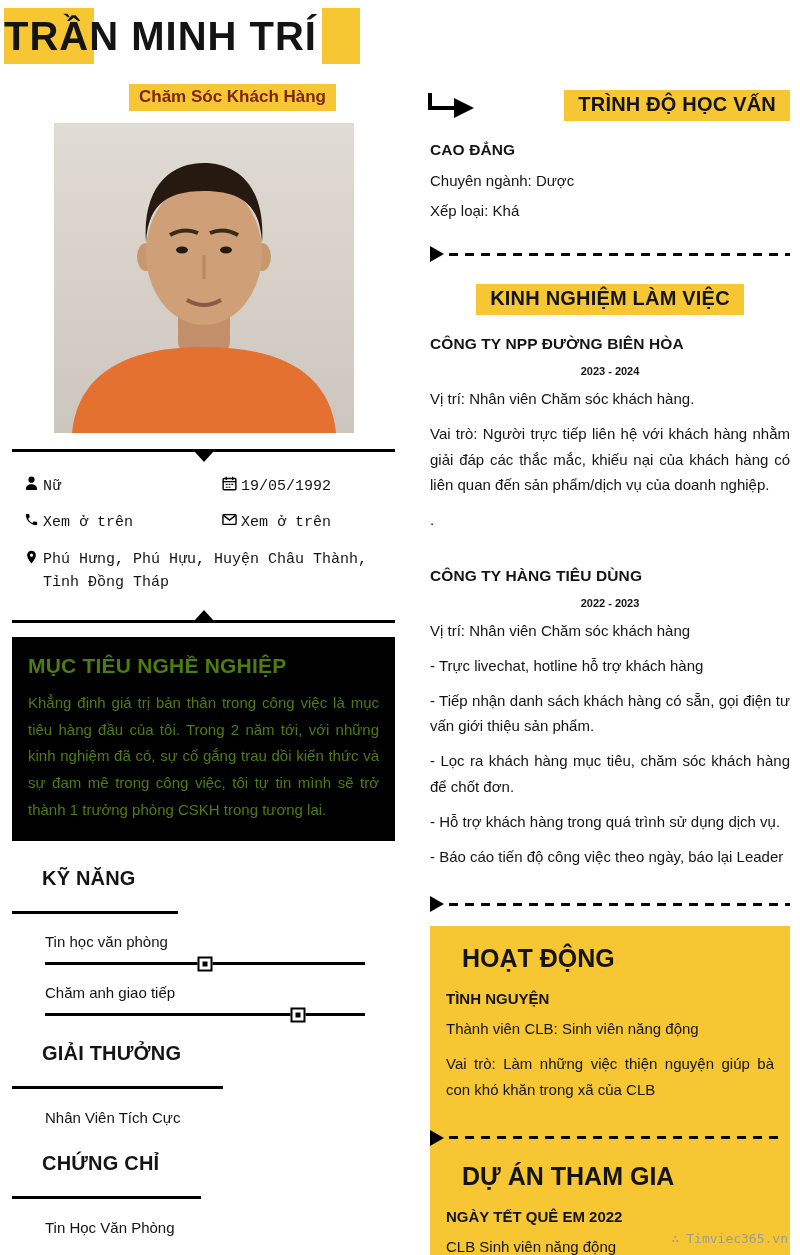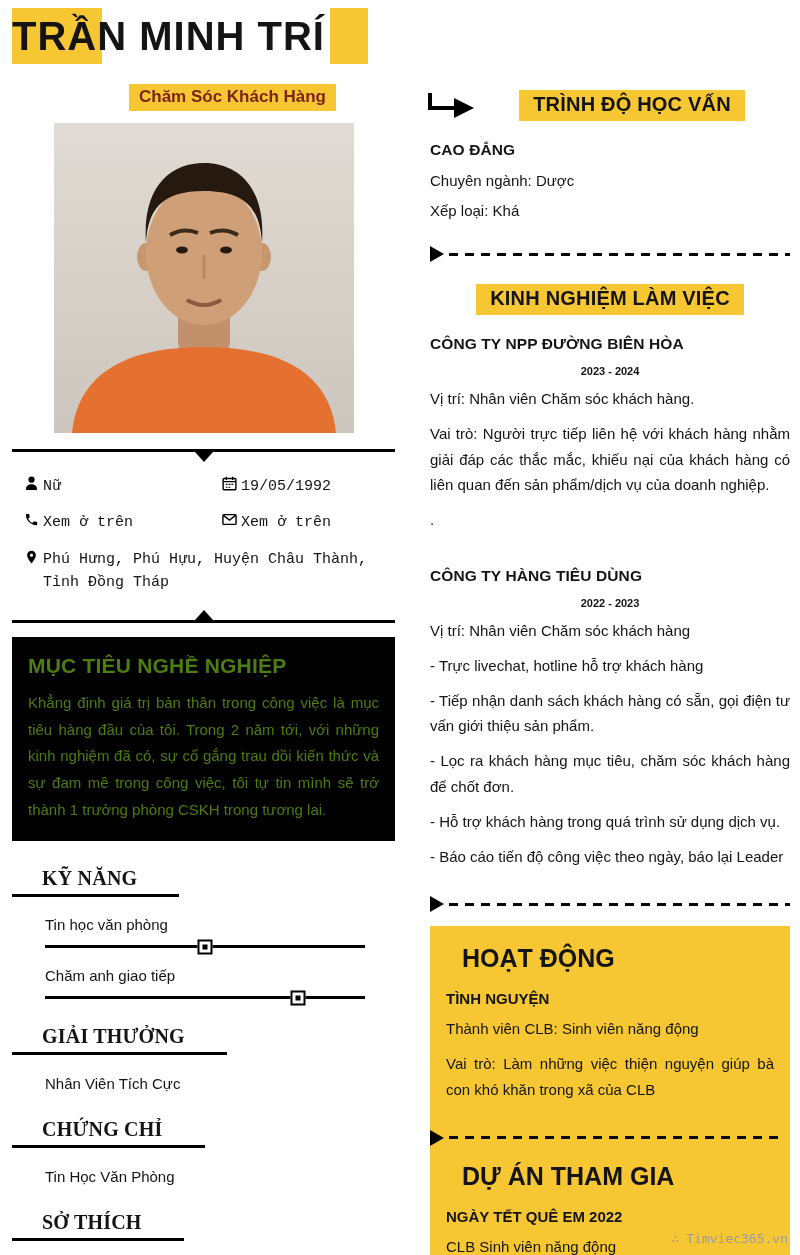--- a/index.html
+++ b/index.html
@@ -9,21 +9,21 @@
   *{box-sizing:border-box;}
   html,body{margin:0;padding:0;}
   body{
     width:800px;height:1255px;position:relative;overflow:hidden;
     background:#fff;color:#141414;
     font-family:"Liberation Sans","DejaVu Sans",sans-serif;
   }
   .page{position:absolute;inset:0;}
 
   
-  .header{position:absolute;top:8px;left:12px;height:58px;width:420px;}
+  .header{position:absolute;top:8px;left:4px;height:58px;width:420px;}
   .name-hl{position:absolute;top:0;height:56px;background:var(--accent);}
   .name-hl-left{left:0;width:90px;}
   .name-hl-right{left:318px;width:38px;}
   .name{position:relative;margin:0;font-size:40px;line-height:56px;font-weight:700;letter-spacing:1px;white-space:nowrap;}
 
   
   .left-col{position:absolute;left:12px;top:84px;width:383px;}
   .subtitle-row{text-align:center;padding-left:58px;}
   .subtitle{display:inline-block;background:var(--accent);color:var(--subtitle_text);font-size:17px;font-weight:600;padding:3px 10px 4px;}
   .photo{display:block;width:300px;height:310px;margin:12px auto 0;}
@@ -37,34 +37,34 @@
 
   .info-grid{display:grid;grid-template-columns:198px 1fr;row-gap:13px;padding:14px 0 2px 12px;}
   .info-item{display:flex;align-items:flex-start;gap:4px;font-size:15px;line-height:1.55;font-family:Liberation Mono, monospace;}
   .info-item .icon{flex:0 0 auto;margin-top:1px;display:inline-flex;}
   .info-wide{grid-column:1/3;}
 
   .objective{background:#000;color:#4d7c0f;margin-top:14px;padding:15px 16px 18px;}
   .objective h2{margin:2px 0 12px;font-size:21px;font-weight:700;letter-spacing:.2px;}
   .objective p{margin:0;font-size:15px;line-height:1.78;text-align:justify;}
 
-  .lhead{display:inline-block;margin:26px 0 0;padding:0 42px 4px 30px;border-bottom:3px solid #000;font-size:20px;font-weight:700;letter-spacing:.2px;font-family:Liberation Serif, serif;}
+  .lhead{display:inline-block;margin:26px 0 0;padding:0 42px 21px 30px;border-bottom:3px solid #000;font-size:20px;font-weight:700;letter-spacing:.2px;}
 
   .skill{margin:19px 0 0 33px;}
   .skill-label{font-size:15px;}
   .skill-track{position:relative;margin-top:12px;width:320px;height:3px;background:#000;}
   .skill-dot{position:absolute;top:50%;transform:translate(-50%,-50%);width:15px;height:15px;background:#fff;border:2.5px solid #000;display:flex;}
   .skill-dot::after{content:"";margin:auto;width:5px;height:5px;background:#000;}
 
   .litem{margin:15px 0 0 33px;font-size:15px;}
   .litem.first{margin-top:20px;}
 
   
   .right-col{position:absolute;left:430px;top:90px;width:360px;}
-  .edu-head{position:relative;text-align:center;padding-left:44px;text-decoration:underline;}
+  .edu-head{position:relative;text-align:right;padding-left:44px;text-decoration:underline;}
   .arrow-icon{position:absolute;left:-4px;top:2px;display:inline-flex;}
   .yhead{display:inline-block;background:var(--accent);padding:3px 14px 5px;font-size:20px;font-weight:700;letter-spacing:.2px;}
   .center{text-align:center;}
 
   .xp-company{font-size:15.5px;font-weight:700;margin-top:20px;letter-spacing:.1px;}
   .xp-company.gap{margin-top:34px;}
   .xp-period{font-size:11px;font-weight:700;text-align:center;margin-top:12px;}
   .rline{margin:13px 0 0;font-size:15px;}
   .xp-line{margin:9px 0 0;font-size:15px;line-height:1.72;text-align:justify;}
 

